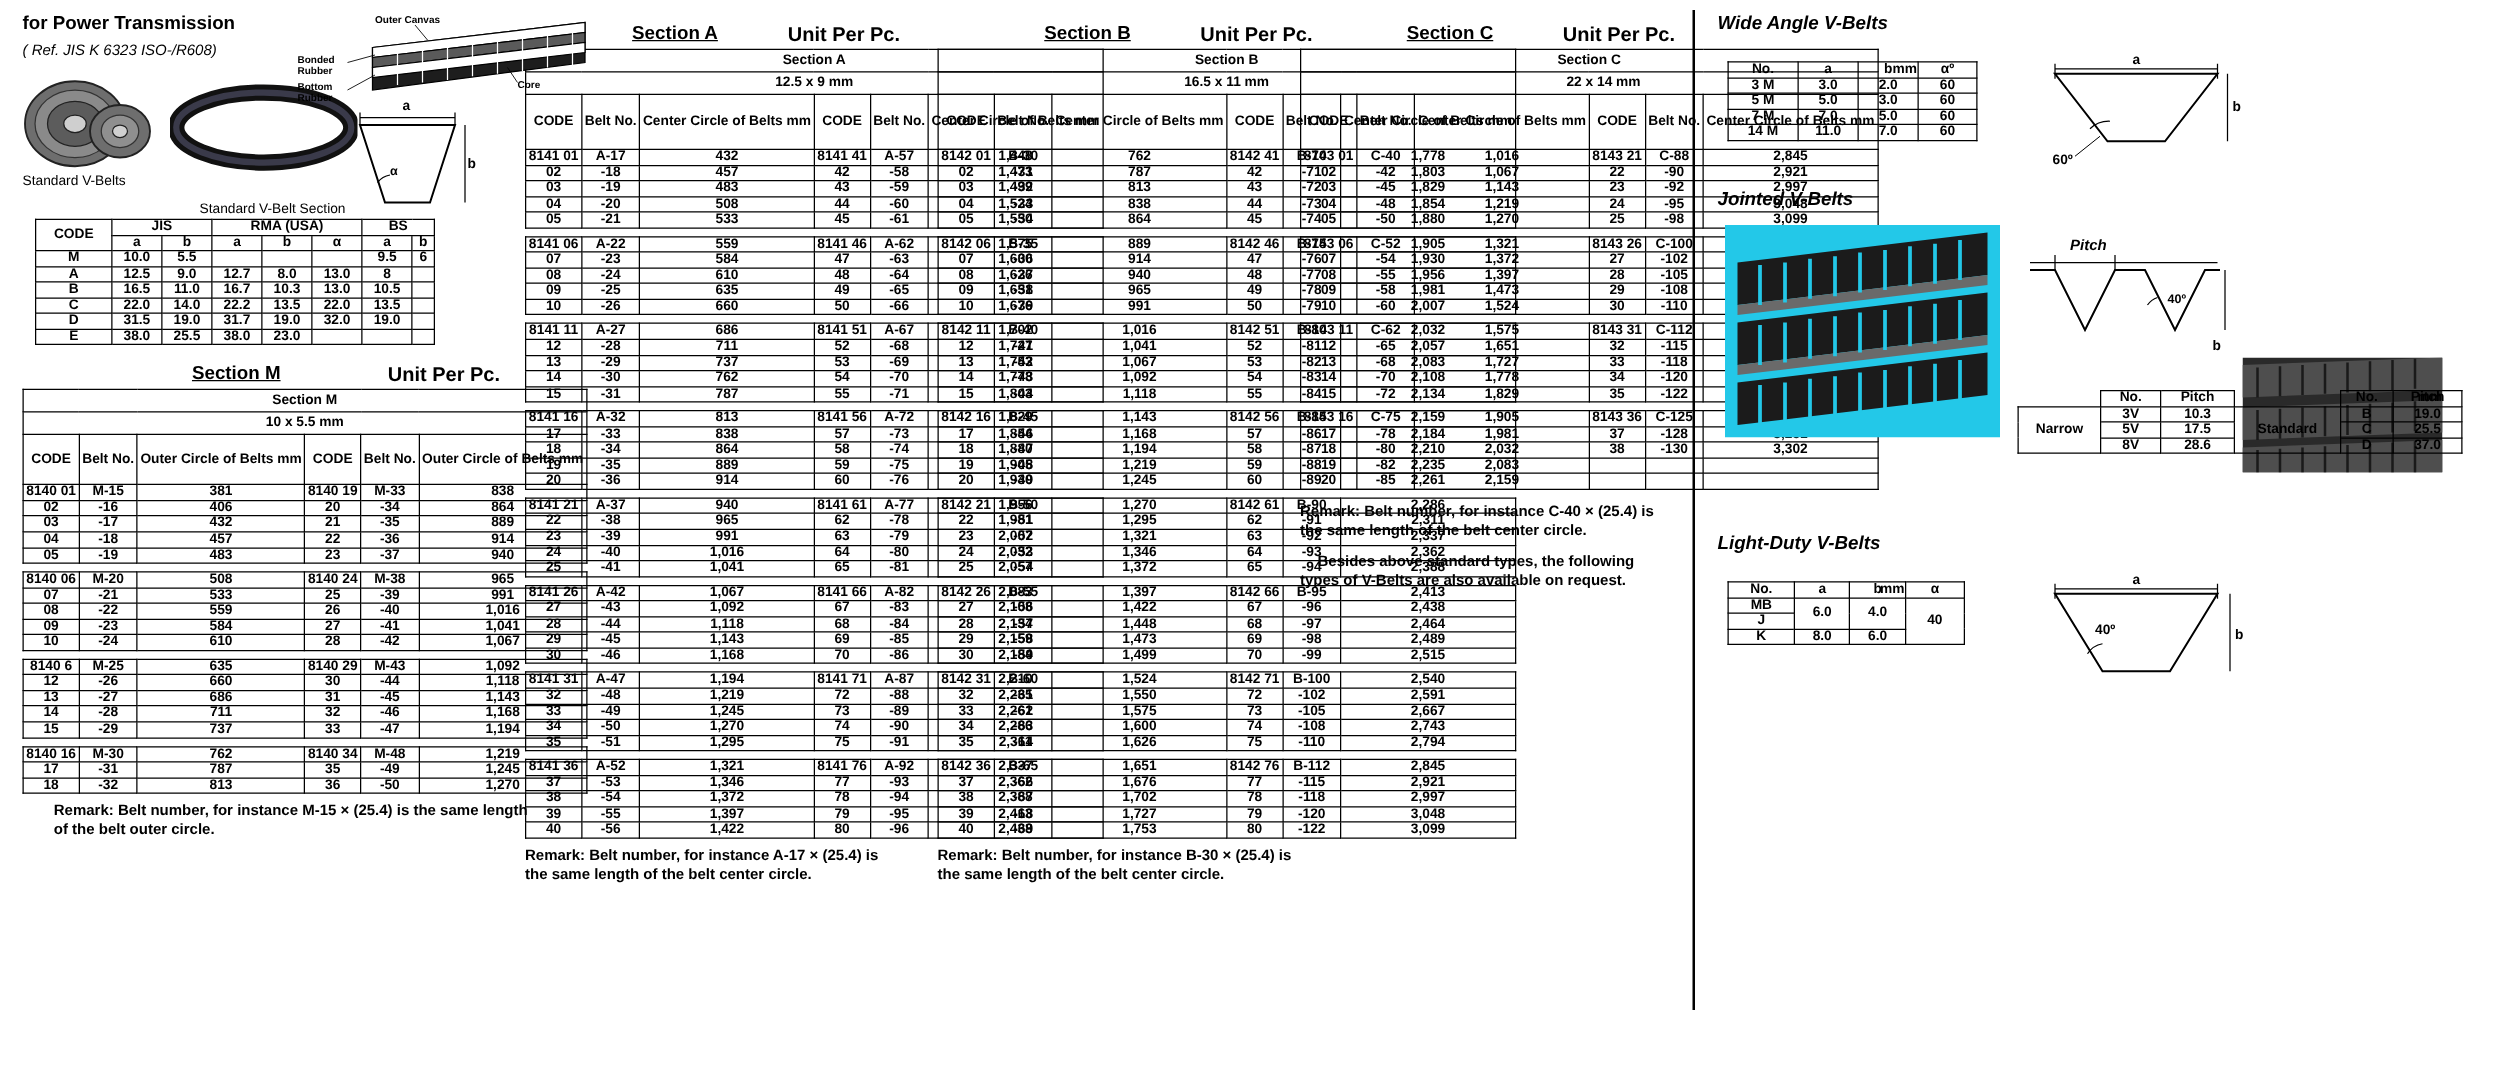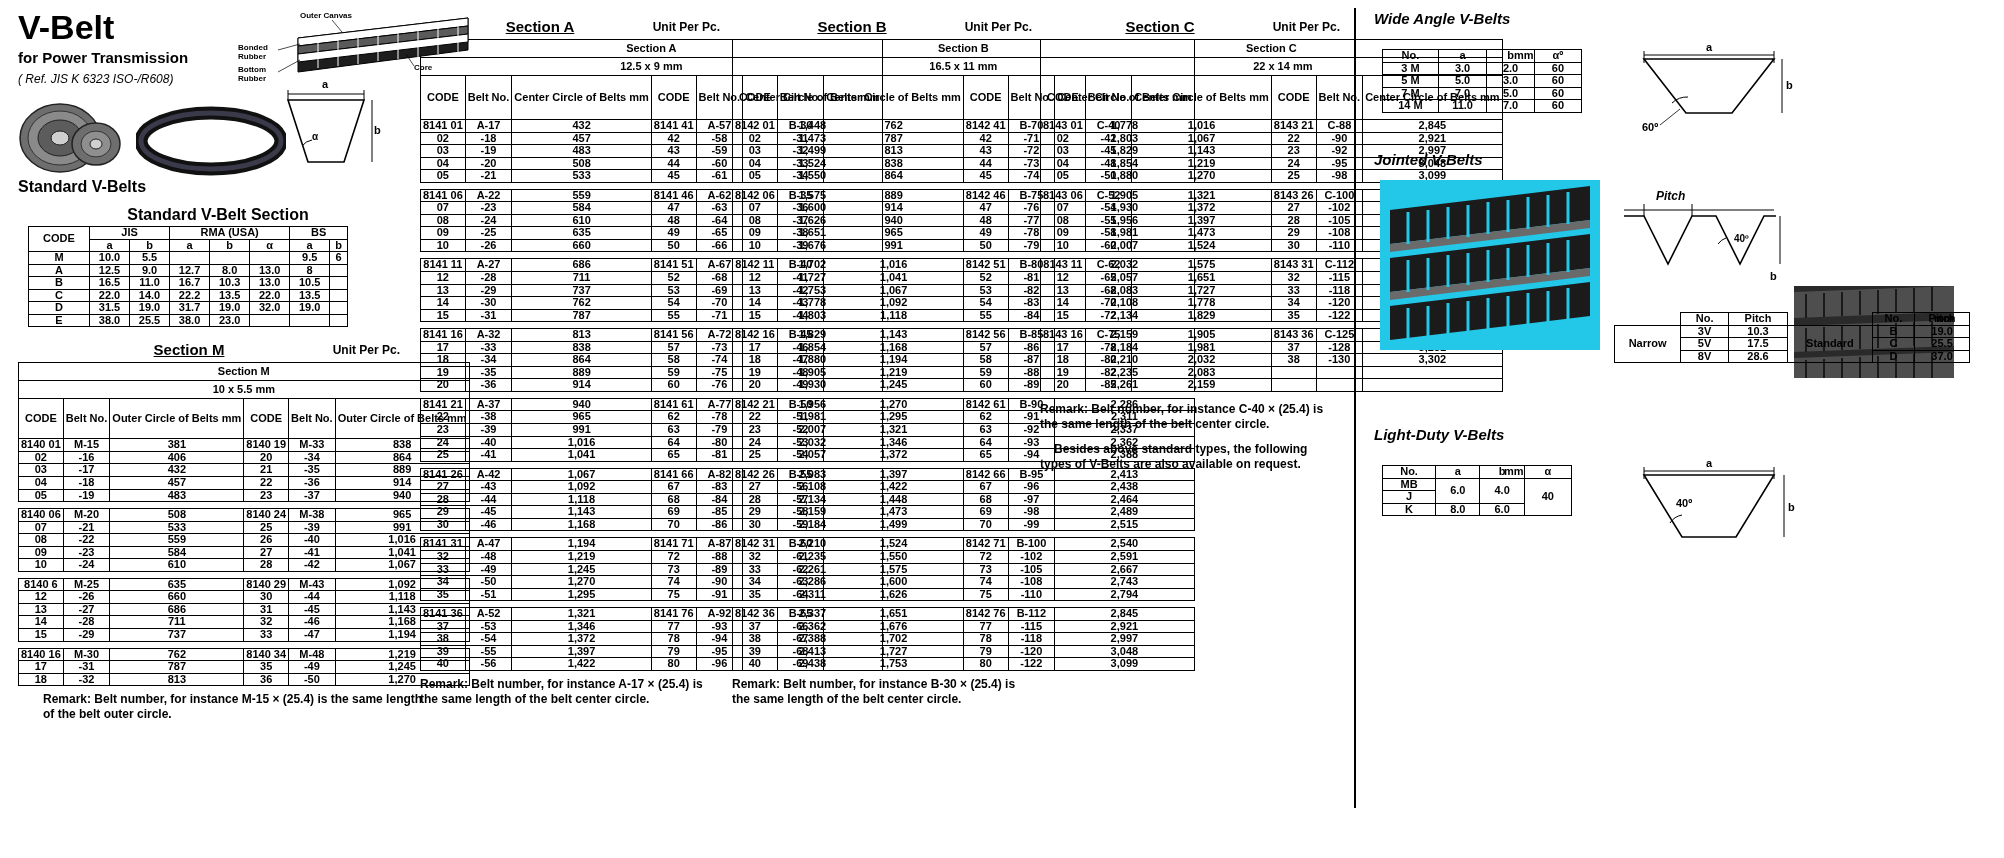--- a/index.html
+++ b/index.html
@@ -22,22 +22,22 @@
     font-weight:bold;
     line-height:1.05;
     white-space:nowrap;
   }
 
   
   .bigtitle{font-size:34px;font-weight:bold;letter-spacing:0px;}
   .subtitle{font-size:15px;font-weight:bold;margin-top:2px;}
   .ref{font-size:12px;font-style:italic;margin-top:6px;}
   .secthead{font-size:15px;font-weight:bold;text-decoration:underline;text-align:center;}
-  .unit{font-size:12px;font-weight:bold;}
-  .smallhead{font-size:16px;font-weight:bold;text-align:center;}
+  .unit{font-size:16px;font-weight:bold;}
+  .smallhead{font-size:11px;font-weight:normal;text-align:center;}
   .remark{font-size:12px;font-weight:bold;line-height:1.25;}
   .note{font-size:11px;font-weight:bold;line-height:1.25;}
   .sidetitle{font-size:15px;font-weight:bold;font-style:italic;}
   .mm{font-size:11px;font-weight:bold;margin-top:16px;}
 
   
   .vline{position:absolute;width:2px;background:#000;}
 
   
   tr.gap td{border:none;height:6px;padding:0;}
@@ -45,21 +45,20 @@
   
   svg{display:block;}
 </style>
 </head>
 <body>
 
 <div class="page">
 
   <div class="col" style="left:18px;top:8px;width:400px;">
 
-    <div class="bigtitle">V-Belt</div>
     <div class="subtitle">for Power Transmission</div>
     <div class="ref">( Ref. JIS K 6323 ISO-/R608)</div>
 
     <div style="position:relative;height:86px;margin-top:12px;">
       <svg width="110" height="80" viewBox="0 0 110 80">
         <ellipse cx="42" cy="40" rx="40" ry="34" fill="#6e6e6e" stroke="#222" stroke-width="1.5"></ellipse>
         <ellipse cx="42" cy="40" rx="32" ry="27" fill="#8a8a8a" stroke="#333"></ellipse>
         <ellipse cx="42" cy="40" rx="22" ry="18" fill="#5c5c5c" stroke="#222"></ellipse>
         <ellipse cx="42" cy="40" rx="9" ry="7" fill="#cfcfcf" stroke="#222"></ellipse>
         <ellipse cx="78" cy="46" rx="24" ry="21" fill="#6e6e6e" stroke="#222" stroke-width="1.5"></ellipse>
@@ -698,21 +697,21 @@
             <td>1,422</td>
             <td>80</td>
             <td>-96</td>
             <td>2,438</td>
           </tr>
         </tbody>
     </table>
     <div class="remark" style="margin-top:6px;width:300px;">Remark:   Belt number, for instance A-17 × (25.4) is the same length of the belt center circle.</div>
   </div>
 
-  <div class="col" style="left:732px;top:18px;width:300px;">
+  <div class="col" style="left:750px;top:18px;width:300px;">
     <div style="position:relative;">
       <div class="secthead" style="margin-left:-60px;">Section B</div>
       <div class="unit" style="position:absolute;right:0;top:2px;">Unit Per Pc.</div>
     </div>
     <table class="t" style="width:298px;margin-top:4px;">
       <tbody>
           <tr>
             <td colspan="6" style="height:17px;">Section B</td>
           </tr>
       <tr>

